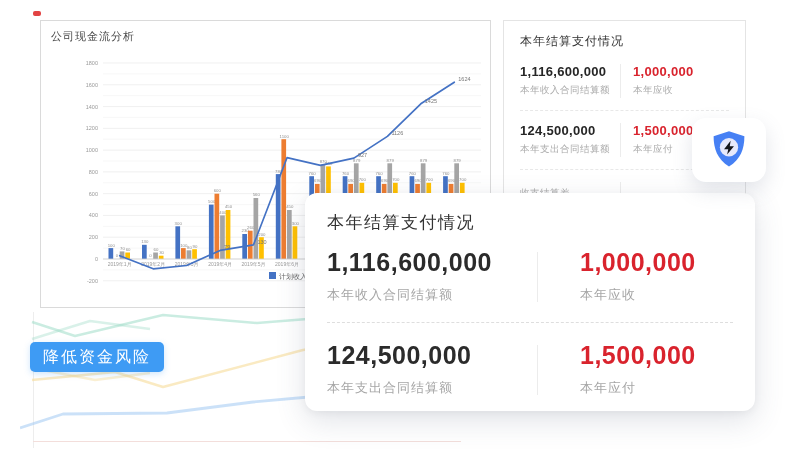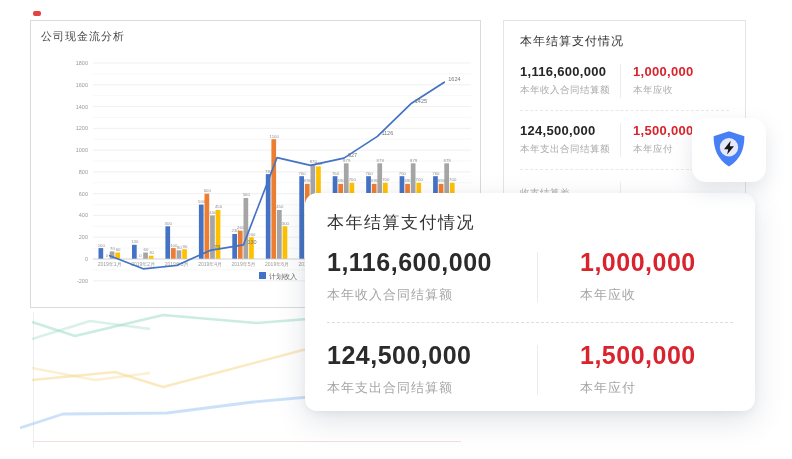--- a/index.html
+++ b/index.html
@@ -6,21 +6,21 @@
   .stage{position:relative;width:792px;height:459px;background:#ffffff;overflow:hidden;
          font-family:"Liberation Sans","DejaVu Sans",sans-serif;}
 
   
   .bg-lines{position:absolute;left:20px;top:308px;width:740px;height:146px;z-index:0;}
   .v-guide{position:absolute;left:33px;top:312px;width:1px;height:136px;background:#ededed;z-index:0;}
   .h-guide{position:absolute;left:33px;top:441px;width:428px;height:1px;background:#f3dedb;z-index:0;}
   .red-dot{position:absolute;left:33px;top:11px;width:8px;height:5px;border-radius:2px;background:#e24343;z-index:1;}
 
   
-  .chart-card{position:absolute;left:30px;top:20px;width:451px;height:288px;background:#fff;
+  .chart-card{position:absolute;left:40px;top:20px;width:451px;height:288px;background:#fff;
               border:1px solid #dadada;box-sizing:border-box;z-index:2;overflow:hidden;}
   .chart-card .title{position:absolute;left:10px;top:8px;font-size:11px;color:#4a4a4a;letter-spacing:1px;}
   .chart-card svg{position:absolute;left:0;top:28px;}
 
   
   .stats-panel{position:absolute;left:503px;top:20px;width:243px;height:266px;background:#fff;
                border:1px solid #e4e4e4;box-sizing:border-box;padding:10px 16px;z-index:2;}
   .stats-panel .title{font-size:12px;color:#333;margin:2px 0 10px 0;letter-spacing:1px;}
   .srow{display:flex;align-items:flex-start;padding:4px 0 8px 0;}
   .srow .cell{min-height:34px;}
@@ -264,20 +264,21 @@
   </div>
 
   <div class="shield-card">
     <svg width="44" height="44" viewBox="0 0 40 40">
       <path d="M20 3 L34 7.5 C34 19 30.5 28.5 20 35 C9.5 28.5 6 19 6 7.5 Z" fill="#4680f4"></path>
       <circle cx="20" cy="17.5" r="8.3" fill="#e7e9fb"></circle>
       <polygon points="21.5,11.5 15.5,19.3 19.3,19.3 18.3,24 24.5,16.5 20.7,16.5" fill="#15161a"></polygon>
     </svg>
   </div>
 
+  <div class="risk-badge">降低资金风险</div>
 
   <div class="overlay-card">
     <div class="title">本年结算支付情况</div>
 
     <div class="orow">
       <div class="cell l">
         <div class="val">1,116,600,000</div>
         <div class="lab">本年收入合同结算额</div>
       </div>
       <div class="vline"></div>

